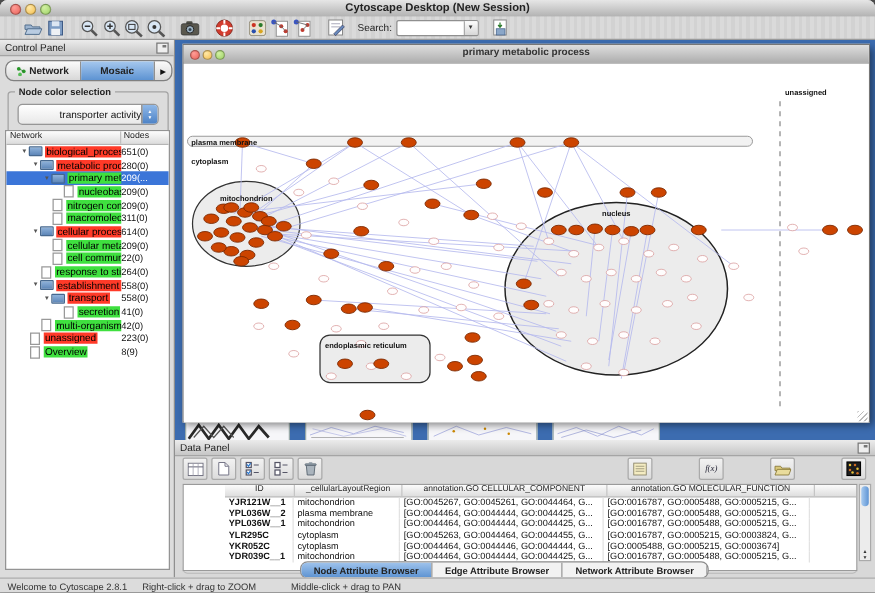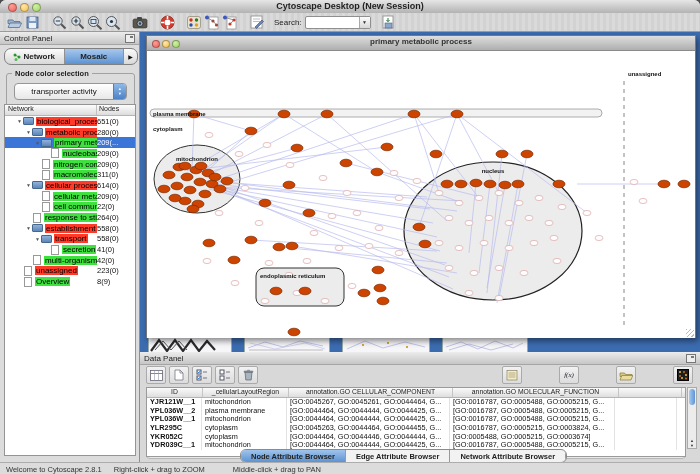--- a/index.html
+++ b/index.html
@@ -11,21 +11,21 @@
     background:linear-gradient(#e6e6e6,#b3b3b3);border-bottom:1px solid #8a8a8a;}
   .titlebar .title{position:absolute;left:0;right:0;top:1px;text-align:center;
     font-size:9px;font-weight:bold;color:#222;}
   .light{position:absolute;top:3px;width:7px;height:7px;border-radius:50%;border:0.5px solid rgba(0,0,0,.3);}
   .l-red{background:radial-gradient(circle at 35% 30%,#ff9d97,#e9635a);}
   .l-yel{background:radial-gradient(circle at 35% 30%,#ffe9a8,#f5bf4f);}
   .l-grn{background:radial-gradient(circle at 35% 30%,#d2f0a2,#9fd468);}
   
   .toolbar{position:absolute;left:0;top:13px;width:700px;height:19px;
     background:repeating-linear-gradient(90deg,#dadada 0 3px,#d2d2d2 3px 6px);
-    border-bottom:1px solid #9a9a9a;display:flex;align-items:center;padding-left:5px;box-sizing:border-box;}
+    border-bottom:1px solid #9a9a9a;display:flex;align-items:center;padding-left:17px;box-sizing:border-box;}
   .tbi{width:18px;height:17px;display:flex;align-items:center;justify-content:center;flex:0 0 auto;}
   .tb-gap{width:9px;flex:0 0 auto;}
   .search-label{font-size:8px;color:#222;margin:0 3px 0 8px;}
   .search-combo{width:64px;height:11px;background:#fff;border:1px solid #8f8f8f;border-radius:2px;
     display:flex;align-items:center;}
   .search-combo .arrowbtn{margin-left:auto;width:10px;height:100%;background:linear-gradient(#fdfdfd,#d7d7d7);
     border-left:1px solid #aaa;font-size:5px;color:#333;display:flex;align-items:center;justify-content:center;}
   
   .cpanel{position:absolute;left:0;top:32px;width:140px;height:430px;background:#dcdcdc;
     border-right:1px solid #8f8f8f;box-sizing:border-box;}
@@ -37,21 +37,21 @@
     border:1px solid #808080;border-radius:7px;overflow:hidden;background:linear-gradient(#fbfbfb,#d8d8d8);}
   .cp-tab{flex:1;display:flex;align-items:center;justify-content:center;font-size:8px;font-weight:bold;
     color:#222;border-right:1px solid #909090;}
   .cp-tab.sel{background:linear-gradient(#a6c8ee,#5d93d2);}
   .cp-tab-arrow{width:13px;display:flex;align-items:center;justify-content:center;font-size:6px;color:#111;}
   .grpbox{position:absolute;left:6px;top:41px;width:127px;height:32px;border:1px solid #a2a2a2;border-radius:3px;}
   .grpbox .grplabel{position:absolute;left:5px;top:-5px;background:#dcdcdc;padding:0 3px;
     font-size:7.5px;font-weight:bold;color:#222;}
   .combo{position:absolute;left:7px;top:9px;width:111px;height:15px;background:linear-gradient(#ffffff,#e8e8e8);
     border:1px solid #969696;border-radius:4px;display:flex;align-items:center;overflow:hidden;}
-  .combo .cv{flex:1;text-align:center;font-size:8px;color:#111;}
+  .combo .cv{flex:1;text-align:right;font-size:8px;color:#111;}
   .combo .cap{width:12px;height:100%;background:linear-gradient(#8fb8e8,#4c82c6);border-left:1px solid #777;
     color:#fff;font-size:4.5px;line-height:4.5px;display:flex;flex-direction:column;align-items:center;justify-content:center;}
   .chkrow{position:absolute;left:10px;top:80px;display:flex;align-items:center;}
   .chk{width:9px;height:9px;border-radius:2px;background:linear-gradient(#9cc2ec,#4d84c8);
     border:1px solid #3565a0;color:#fff;font-size:8px;line-height:8px;text-align:center;margin-right:4px;}
   .chklabel{font-size:8px;color:#111;}
   .treepane{position:absolute;left:4px;top:72px;bottom:6px;width:132px;background:#fff;
     border:1px solid #949494;box-sizing:border-box;overflow:hidden;}
   .tree-hd{display:flex;height:10px;border-bottom:1px solid #b5b5b5;background:linear-gradient(#fdfdfd,#dcdcdc);}
   .tree-hd .c1{flex:1;font-size:7px;color:#222;padding-left:3px;border-right:1px solid #c0c0c0;}
@@ -82,21 +82,21 @@
   .netcanvas{position:relative;width:548px;height:287px;background:#fff;overflow:hidden;}
   .grip{position:absolute;right:1px;bottom:1px;width:8px;height:8px;
     background:repeating-linear-gradient(135deg,#bbb 0 1px,#fff 1px 3px);}
   
   .dpanel{position:absolute;left:140px;top:352px;width:560px;height:110px;background:#d8d8d8;}
   .dp-toolbar{position:absolute;left:6px;top:14px;height:18px;right:4px;display:flex;align-items:center;}
   .dpi{width:18px;height:16px;border:1px solid #aaa;border-radius:2px;background:linear-gradient(#f2f2f2,#dcdcdc);
     margin-right:3px;display:flex;align-items:center;justify-content:center;flex:0 0 auto;}
   .dp-right{margin-left:auto;display:flex;gap:34px;}
   .dtable{position:absolute;left:6px;top:35px;width:540px;height:70px;background:#fff;
-    border:1px solid #9a9a9a;box-sizing:border-box;overflow:hidden;}
+    border:1px solid #9a9a9a;box-sizing:border-box;overflow:hidden;padding-left:33px;}
   .dt-hd{display:flex;height:9px;background:linear-gradient(#fbfbfb,#dedede);border-bottom:1px solid #b5b5b5;}
   .dt-hc{font-size:6.8px;color:#222;text-align:center;border-right:1px solid #c5c5c5;overflow:hidden;white-space:nowrap;}
   .dt-row{display:flex;height:8.7px;}
   .dt-c{font-size:7.3px;line-height:8.7px;color:#111;padding-left:3px;border-right:1px solid #e2e2e2;
     overflow:hidden;white-space:nowrap;box-sizing:border-box;}
   .dt-c.id{font-weight:bold;}
   .vsb{position:absolute;left:547px;top:35px;width:10px;height:62px;background:#ececec;border:1px solid #aaa;
     box-sizing:border-box;}
   .vsb .thumb{position:absolute;left:1px;top:1px;width:6px;height:16px;border-radius:4px;
     background:linear-gradient(90deg,#a8cbf0,#5e94d4);}

